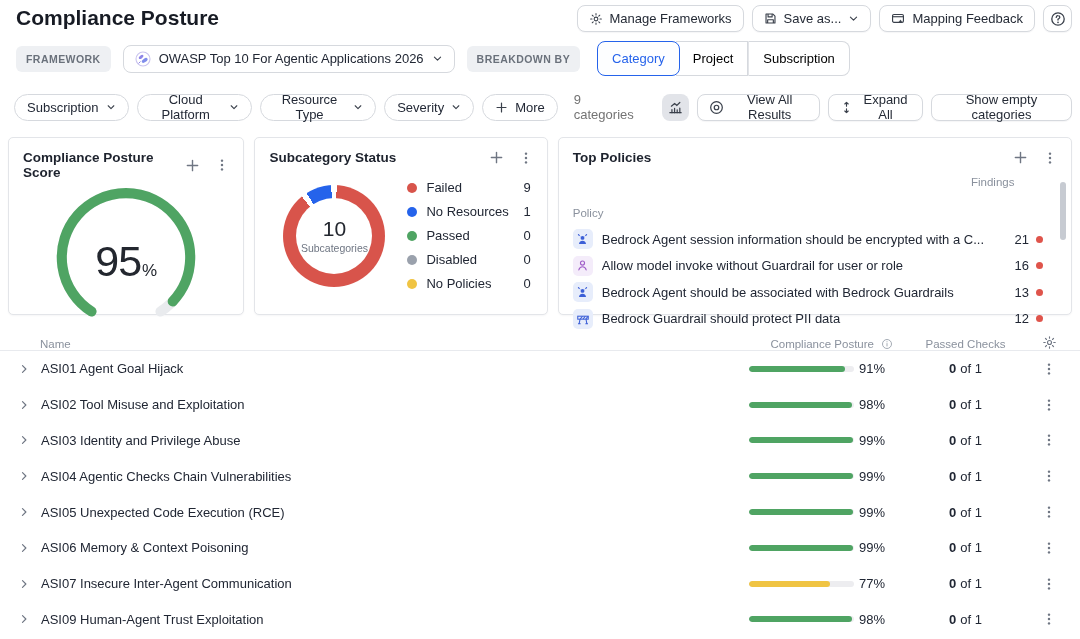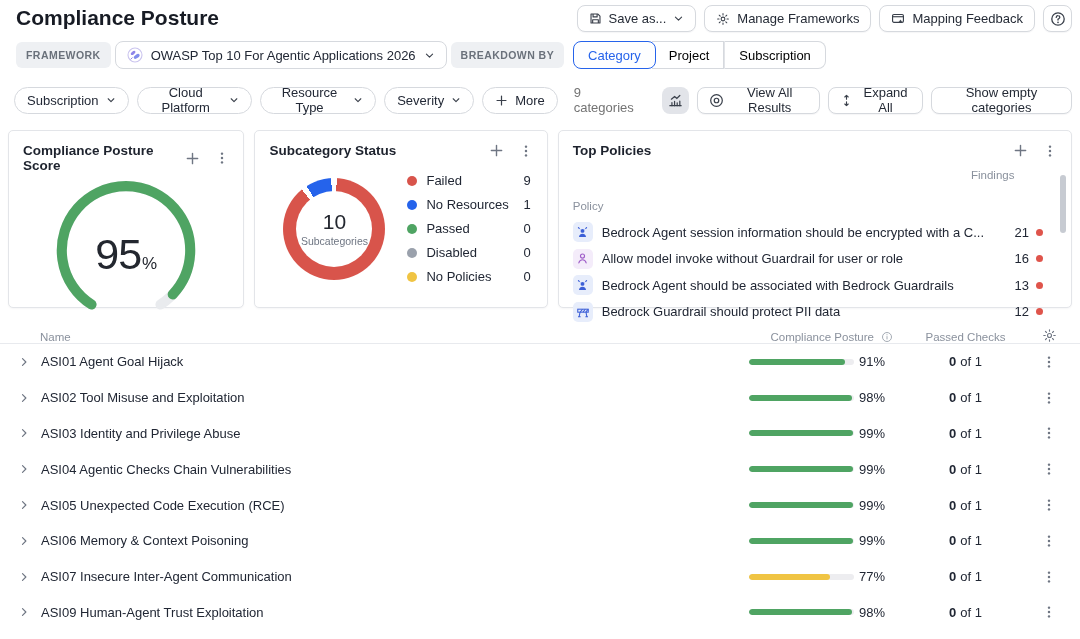--- a/index.html
+++ b/index.html
@@ -11,27 +11,27 @@
   .topbar { display:flex; align-items:flex-start; justify-content:space-between; padding:5px 8px 0 16px; }
   .page-title { font-size:21px; font-weight:700; color:#171b24; padding-top:1px; }
   .topbar-right { display:flex; gap:8px; align-items:center; }
   .btn { display:inline-flex; align-items:center; gap:7px; height:27px; padding:0 11px;
          border:1px solid #d6d9de; border-radius:8px; background:#fff; font-size:13px;
          font-weight:500; color:#252b36; box-shadow:0 1px 1px rgba(16,24,40,.04); cursor:pointer; }
   .btn .ic { color:#3a404b; display:flex; }
   .icon-only { width:29px; justify-content:center; padding:0; }
 
   
-  .fw-row { display:flex; align-items:center; gap:4px; padding:9px 16px 0; }
+  .fw-row { display:flex; align-items:center; gap:12px; padding:9px 16px 0; }
   .tag { height:26px; display:inline-flex; align-items:center; padding:0 10px; background:#eef0f3;
          border-radius:6px; font-size:10.5px; font-weight:700; color:#6a717b; letter-spacing:.45px; }
   .fw-select { display:inline-flex; align-items:center; gap:8px; height:28px; padding:0 11px;
                border:1px solid #d6d9de; border-radius:8px; font-size:13px; font-weight:500; background:#fff; cursor:pointer; }
   .seg { display:flex; align-items:center; margin-left:5px; }
-  .seg-btn { height:28px; display:flex; align-items:center; padding:8px 14px; font-size:13px; font-weight:500;
+  .seg-btn { height:35px; display:flex; align-items:center; padding:8px 14px; font-size:13px; font-weight:500;
              background:#fff; border:1px solid #d6d9de; cursor:pointer;text-align:right; }
   .seg-btn.active { border:1px solid #2563eb; color:#2563eb; border-radius:8px; background:#fdfeff; position:relative; z-index:2; }
   .seg-btn.mid { border-left:none; margin-left:-4px; padding-left:17px; }
   .seg-btn.last { border-left:1px solid #e2e4e8; border-radius:0 8px 8px 0; }
 
   
   .filter-row { display:flex; align-items:center; gap:8px; padding:16px 8px 0 14px; }
   .pill { display:inline-flex; align-items:center; gap:7px; height:27px; padding:0 12px;
           border:1px solid #d6d9de; border-radius:14px; font-size:13px; background:#fff; color:#232936; cursor:pointer; }
   .chev { color:#3a404b; display:flex; }
@@ -105,41 +105,41 @@
   .info-ic { color:#9aa1ab; display:flex; margin-left:2px; }
 </style>
 </head>
 <body>
 
 <div class="topbar">
   <div class="page-title">Compliance Posture</div>
   <div class="topbar-right">
     <button class="btn">
       <span class="ic">
+          <svg width="14" height="14" viewBox="0 0 24 24" fill="none" stroke="currentColor" stroke-width="1.8" stroke-linecap="round">
+            <circle cx="12" cy="12" r="3.2"></circle>
+            <path d="M12 2.8v2.4M12 18.8v2.4M21.2 12h-2.4M5.2 12H2.8M18.5 5.5l-1.7 1.7M7.2 16.8l-1.7 1.7M18.5 18.5l-1.7-1.7M7.2 7.2L5.5 5.5"></path>
+          </svg>
+        </span>
+      <span>Manage Frameworks</span>
+    </button>
+    <button class="btn">
+      <span class="ic">
           <svg width="13" height="13" viewBox="0 0 16 16" fill="none" stroke="currentColor" stroke-width="1.4" stroke-linejoin="round">
             <path d="M2.5 2.5h8.5l2.5 2.5v8.5h-11z"></path>
             <path d="M5 2.5v3.5h5V2.5"></path>
             <path d="M4.5 13.5V9.5h7v4"></path>
           </svg>
         </span>
       <span>Save as...</span>
       <span class="chev">
           <svg width="11" height="11" viewBox="0 0 16 16">
             <path d="M3.5 6l4.5 4.5L12.5 6" fill="none" stroke="currentColor" stroke-width="1.6" stroke-linecap="round" stroke-linejoin="round"></path>
           </svg>
         </span>
-    </button>
-    <button class="btn">
-      <span class="ic">
-          <svg width="14" height="14" viewBox="0 0 24 24" fill="none" stroke="currentColor" stroke-width="1.8" stroke-linecap="round">
-            <circle cx="12" cy="12" r="3.2"></circle>
-            <path d="M12 2.8v2.4M12 18.8v2.4M21.2 12h-2.4M5.2 12H2.8M18.5 5.5l-1.7 1.7M7.2 16.8l-1.7 1.7M18.5 18.5l-1.7-1.7M7.2 7.2L5.5 5.5"></path>
-          </svg>
-        </span>
-      <span>Manage Frameworks</span>
     </button>
     <button class="btn">
       <span class="ic">
           <svg width="14" height="14" viewBox="0 0 16 16" fill="none" stroke="currentColor" stroke-width="1.3">
             <rect x="1.8" y="2.8" width="12.4" height="9" rx="1.5"></rect>
             <path d="M1.8 5.4h12.4"></path>
             <path d="M10.8 8.6l.7 1.4 1.5.2-1.1 1 .3 1.5-1.4-.7-1.4.7.3-1.5-1.1-1 1.5-.2z" fill="currentColor" stroke="none"></path>
           </svg>
         </span>
       <span>Mapping Feedback</span>

